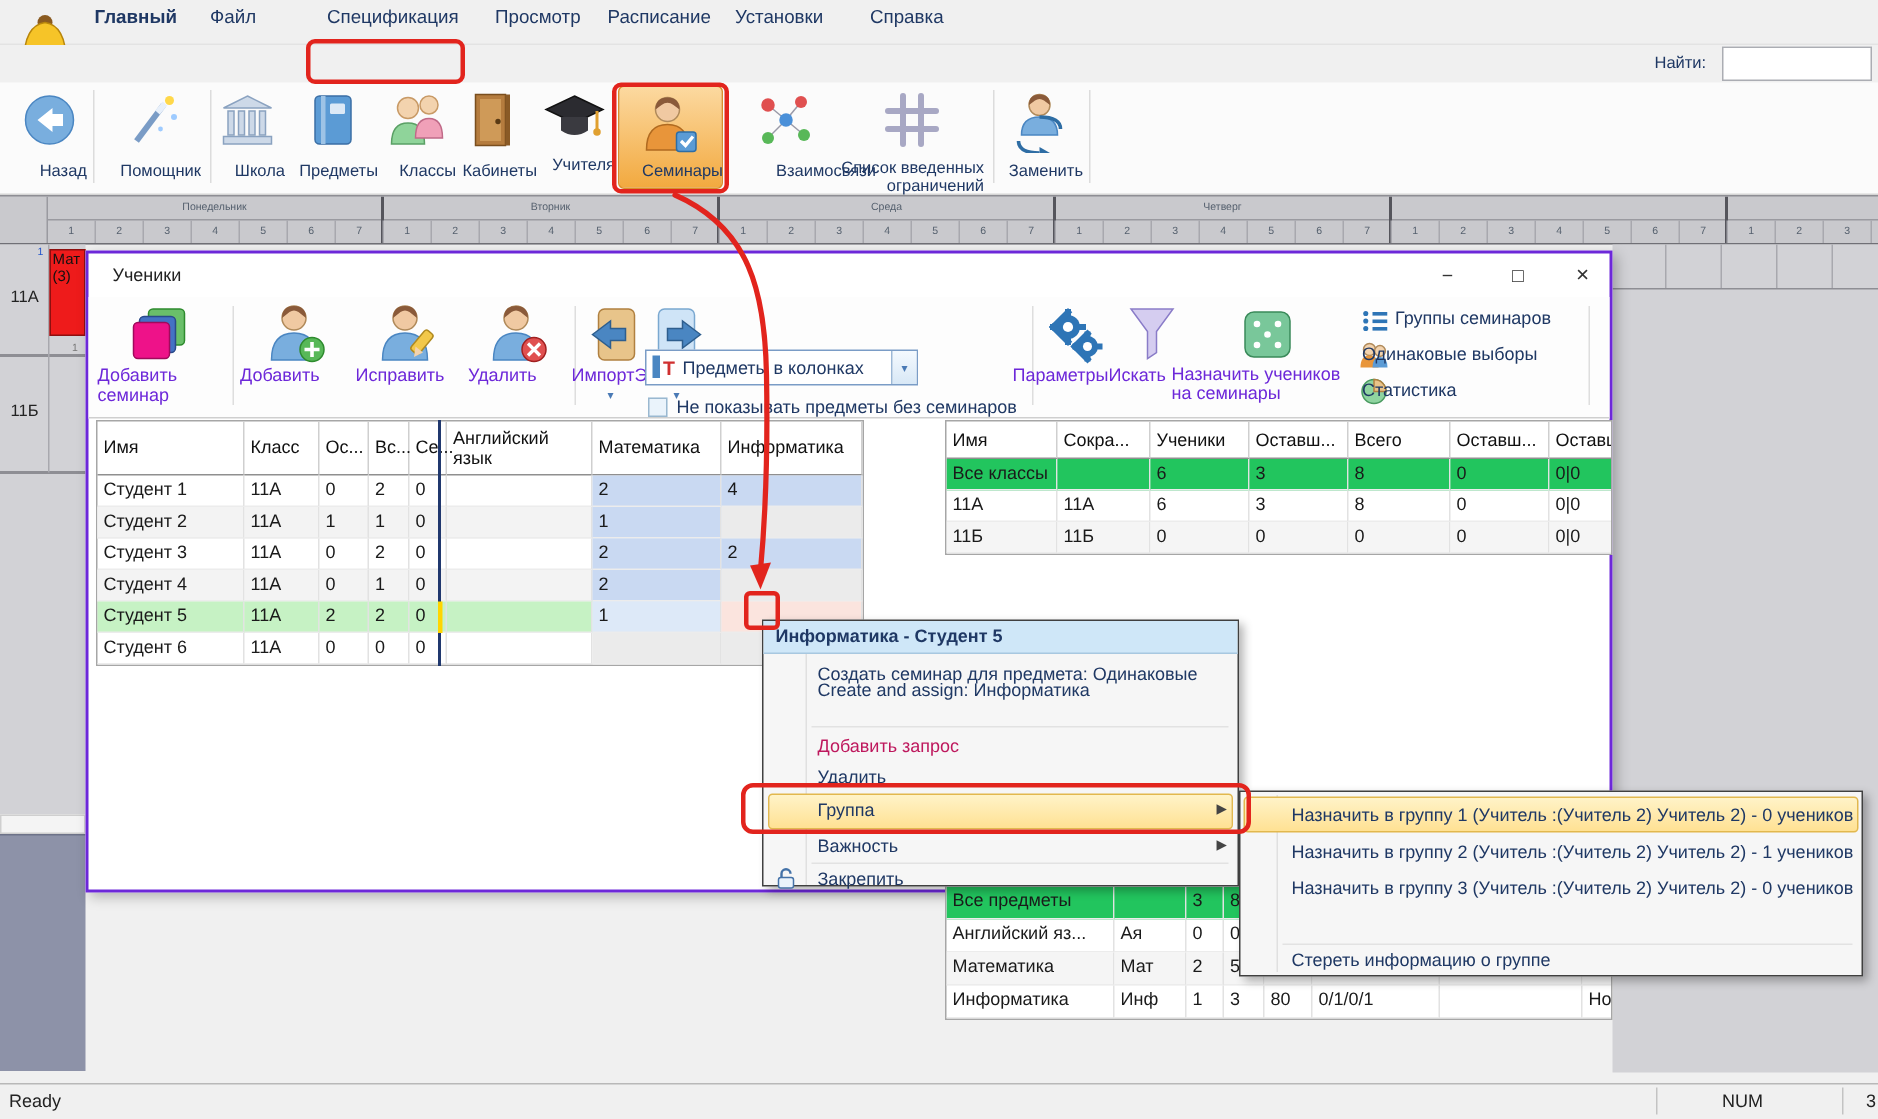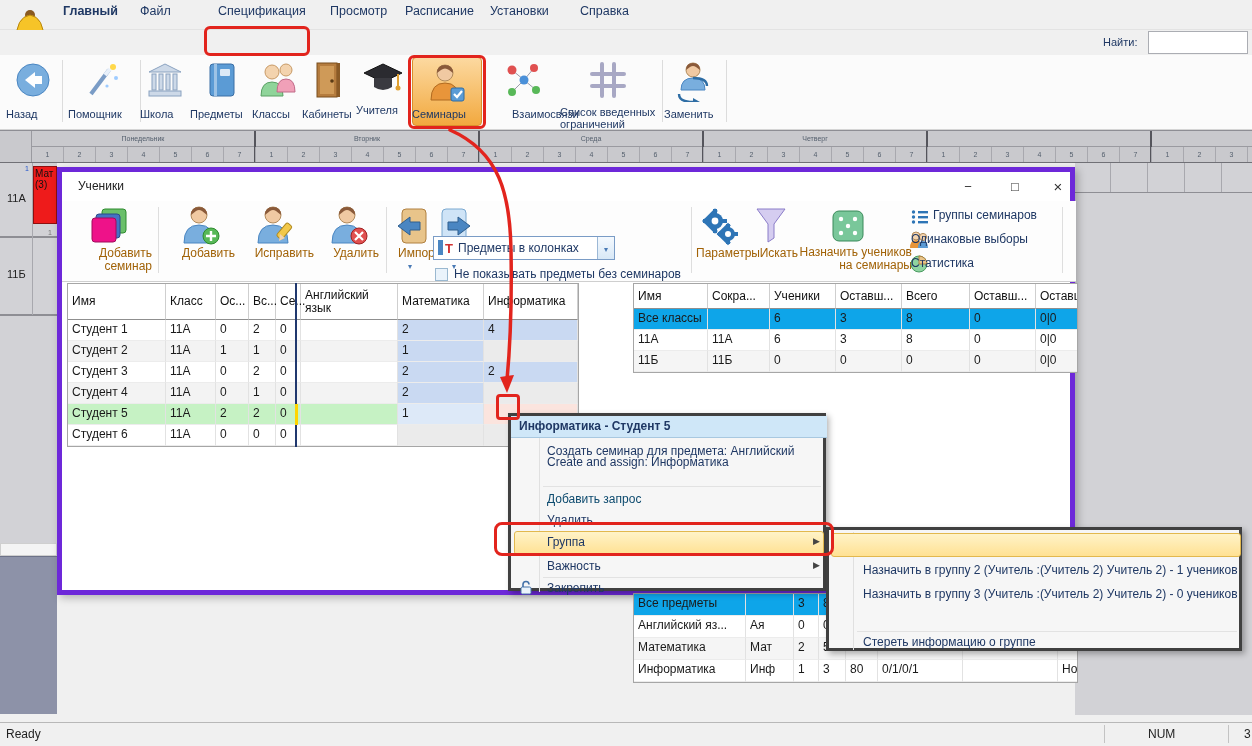--- a/index.html
+++ b/index.html
@@ -8,47 +8,47 @@
   #stage{position:absolute;left:0;top:0;width:1252px;height:746px;background:#f0f0f0}
   
   #titlebar{left:0;top:0;width:1252px;height:30px;background:#f0f0f0;border-bottom:1px solid #e3e3e3}
   #apptitle{left:0;top:7px;width:1252px;text-align:center;font-size:12px;color:#111}
   #menubar{left:0;top:30px;width:1252px;height:25px;background:#f0f0f0}
   .mitem{position:absolute;top:4px;font-size:12.5px;color:#1f3864;cursor:default}
   #findlbl{left:1103px;top:36px;font-size:11px;color:#1f3864}
   #findbox{left:1148px;top:31px;width:100px;height:23px;border:1px solid #abadb3;background:#fff;font-size:12px;padding:2px 4px}
   
   #ribbon{left:0;top:55px;width:1252px;height:75px;background:#fbfbfb;border-bottom:1px solid #d5d5d5}
-  .rlbl{position:absolute;font-size:11px;color:#1f3864;text-align:left}
+  .rlbl{position:absolute;font-size:11px;color:#1f3864;text-align:right}
   .rsep{position:absolute;top:60px;width:1px;height:62px;background:#dcdcdc}
   #btn-seminars{left:412px;top:57px;width:70px;height:69px;background:linear-gradient(#fcd9a0,#f2a93f);border:1px solid #d98e2b;border-radius:4px}
   
   #tt{left:0;top:130px;width:1252px;height:33px;background:#c9c9cd;border-top:1px solid #8e8e94;border-bottom:1px solid #707076;display:flex;overflow:hidden}
   #tt-corner{flex:none;width:32px;border-right:1px solid #9a9aa0}
   .ttgroup{flex:none;width:224px;border-right:2px solid #55555c}
   .ttday{height:16px;border-bottom:1px solid #9a9aa0;font-size:7px;color:#55606e;text-align:center;line-height:16px}
   .ttperiods{display:flex;height:15px}
   .ttp{flex:none;width:32px;border-right:1px solid #a8a8ae;font-size:7px;color:#55606e;text-align:center;line-height:15px}
   .ttstrip{background:#d2d2d6}
   .ttline{background:#8e8e94}
   .rowlbl{position:absolute;font-size:11px;color:#222}
   #lesson-cell{left:33px;top:166px;width:24px;height:58px;background:#ee1b1b;color:#111;font-size:10px;line-height:11px;padding:1px;border:1px solid #8e0f0f}
   .tinymark{position:absolute;font-size:7px;color:#2255cc}
   #leftpanel-dark{left:0;top:556px;width:57px;height:158px;background:#8d92a8;border-top:1px solid #6d7288}
   #leftpanel-scroll{left:0;top:543px;width:57px;height:13px;background:#f4f4f4;border:1px solid #cfcfcf}
   
   #statusbar{left:0;top:722px;width:1252px;height:24px;background:#f0f0f0;border-top:1px solid #b8b8b8;font-size:12px;color:#222}
   .ssep{position:absolute;top:725px;width:1px;height:18px;background:#c3c3c3}
   
-  #dlg{left:57px;top:167px;width:1018px;height:428px;background:#fff;border:5px solid #6d28d9;box-shadow:3px 3px 8px rgba(0,0,0,.25)}
+  #dlg{left:57px;top:167px;width:1018px;height:428px;background:#fff;border:2px solid #6d28d9;box-shadow:3px 3px 8px rgba(0,0,0,.25)}
   #dlg-title{position:absolute;left:16px;top:7px;font-size:12px;color:#222}
   .wctrl{position:absolute;top:2px;width:36px;height:26px;text-align:center;line-height:26px;font-size:13px;color:#333}
   #dlg-toolbar{position:absolute;left:0;top:29px;width:1014px;height:81px;background:#fdfdfd;border-bottom:1px solid #cfcfcf}
   .tsep{position:absolute;top:6px;width:1px;height:66px;background:#dedede}
-  .tlbl{position:absolute;font-size:12px;color:#a16207;text-align:right;line-height:13px}
+  .tlbl{position:absolute;font-size:12px;color:#6d28d9;text-align:left;line-height:13px}
   .caret{position:absolute;font-size:8px;color:#4a7ab5}
   .cbx{position:absolute;width:13px;height:13px;background:#eaf3fb;border:1px solid #9ab8d0}
   .cblbl{position:absolute;font-size:12px;color:#1f3864;white-space:nowrap}
   #combo{position:absolute;left:371px;top:35px;width:182px;height:24px;background:#fff;border:1px solid #7a9cc6}
   #combo-txt{position:absolute;left:24px;top:4px;font-size:12px;color:#1f3864;white-space:nowrap}
   #combo-btn{position:absolute;right:0;top:0;width:17px;height:22px;background:linear-gradient(#f4f9fe,#d8e8f6);border-left:1px solid #9cb8d6;text-align:center;line-height:20px}
   .stackrow{position:absolute;left:849px;font-size:12px;color:#1f3864;white-space:nowrap}
   
   .grid{position:absolute;border:1px solid #a6a6a6;background:#fff}
   .hrow,.trow{display:grid}
@@ -64,29 +64,29 @@
   .pink{background:#fbe4de}
   .grayc{background:#ebebeb}
   #nvline{position:absolute;left:233px;top:111px;width:2px;height:164px;background:#20386e}
   #ymark{position:absolute;left:233px;top:232px;width:3px;height:21px;background:#ffd500}
   #rtable{left:571px;top:111px;width:445px;overflow:hidden}
   #rtable .hrow,#rtable .trow{grid-template-columns:74px 62px 66px 66px 68px 66px 80px}
   #rtable .th{height:25px}
   #stable{left:571px;top:421px;width:445px;overflow:hidden}
   #stable .trow{grid-template-columns:112px 48px 25px 27px 32px 85px 95px 60px}
   #stable .td{height:22px}
-  .grn-row .td{background:#0ea5e9}
+  .grn-row .td{background:#22c55e}
   .alt-row .td{background:#f5f5f5}
   
-  .menu{position:absolute;background:#f6f6f6;border:3px solid #404040;box-shadow:3px 3px 6px rgba(0,0,0,.3)}
+  .menu{position:absolute;background:#f6f6f6;border:1px solid #404040;box-shadow:3px 3px 6px rgba(0,0,0,.3)}
   #cmenu{left:508px;top:413px;width:318px;height:178px}
   #cmenu-h{position:absolute;left:0;top:0;width:316px;height:22px;background:#cfe7f8;border-bottom:1px solid #a8c8e0;font-size:12px;font-weight:bold;color:#1f3864;padding:3px 8px}
   .gutter{position:absolute;top:22px;width:1px;background:#e0e0e0;left:28px;height:154px}
   .mi{position:absolute;left:36px;font-size:12px;color:#1f3864;white-space:nowrap}
-  .mi-dis{color:#0c4a6e}
+  .mi-dis{color:#be185d}
   .msep{position:absolute;left:32px;width:278px;height:1px;background:#e2e2e2}
   .hl{background:linear-gradient(#fff3c8,#ffe193);border:1px solid #e2b84e;border-radius:3px}
   .subarrow{position:absolute;font-size:9px;color:#444}
   #smenu{left:826px;top:527px;width:416px;height:124px}
   .smi{position:absolute;left:34px;font-size:12px;color:#1f3864;white-space:nowrap}
   
   .redbox{position:absolute;border:3px solid #e2241d;border-radius:6px;z-index:60}
   #annot-arrow{position:absolute;left:0;top:0;width:1252px;height:746px;z-index:60;pointer-events:none}
 </style>
 </head>
@@ -632,21 +632,21 @@
             <div class="td"></div>
             <div class="td">Нор</div>
           </div>
         </div>
     </div>
   </div>
 
   <div class="menu" id="cmenu">
     <div id="cmenu-h">Информатика - Студент 5</div>
     <div class="gutter"></div>
-    <div class="mi" style="top:28px">Создать семинар для предмета: Английский</div>
+    <div class="mi" style="top:28px">Создать семинар для предмета: Одинаковые</div>
     <div class="mi" style="top:39px">Create and assign:  Информатика</div>
     <div class="msep" style="top:70px"></div>
     <div class="mi mi-dis" style="top:76px">Добавить запрос</div>
     <div class="mi" style="top:97px">Удалить</div>
     <div class="hl" style="position:absolute;left:3px;top:115px;width:310px;height:24px"></div>
     <div class="mi" style="top:119px">Группа</div>
     <div class="subarrow" style="left:302px;top:120px">▶</div>
     <div class="mi" style="top:143px">Важность</div>
     <div class="subarrow" style="left:302px;top:144px">▶</div>
     <div class="msep" style="top:161px"></div>
@@ -655,20 +655,21 @@
           <rect x="2" y="7" width="10" height="7" rx="1.5" fill="#eaf3fb" stroke="#4472a8"></rect>
           <path d="M4 7 V4.5 A3 3 0 0 1 10 4.5" fill="none" stroke="#4472a8" stroke-width="1.6"></path>
         </svg>
     </div>
     <div class="mi" style="top:165px">Закрепить</div>
   </div>
 
   <div class="menu" id="smenu">
     <div class="gutter" style="left:24px;top:2px;height:118px"></div>
     <div class="hl" style="position:absolute;left:2px;top:3px;width:410px;height:24px"></div>
+    <div class="smi" style="top:8px">Назначить в группу 1 (Учитель :(Учитель 2) Учитель 2) - 0 учеников</div>
     <div class="smi" style="top:33px">Назначить в группу 2 (Учитель :(Учитель 2) Учитель 2) - 1 учеников</div>
     <div class="smi" style="top:57px">Назначить в группу 3 (Учитель :(Учитель 2) Учитель 2) - 0 учеников</div>
     <div class="msep" style="left:28px;top:101px;width:380px"></div>
     <div class="smi" style="top:105px">Стереть информацию о группе</div>
   </div>
 
   <div class="redbox" style="left:204px;top:26px;width:106px;height:30px"></div>
   <div class="redbox" style="left:408px;top:55px;width:78px;height:74px"></div>
   <div class="redbox" style="left:496px;top:394px;width:24px;height:26px;border-radius:4px"></div>
   <div class="redbox" style="left:494px;top:522px;width:340px;height:34px;border-radius:8px"></div>

